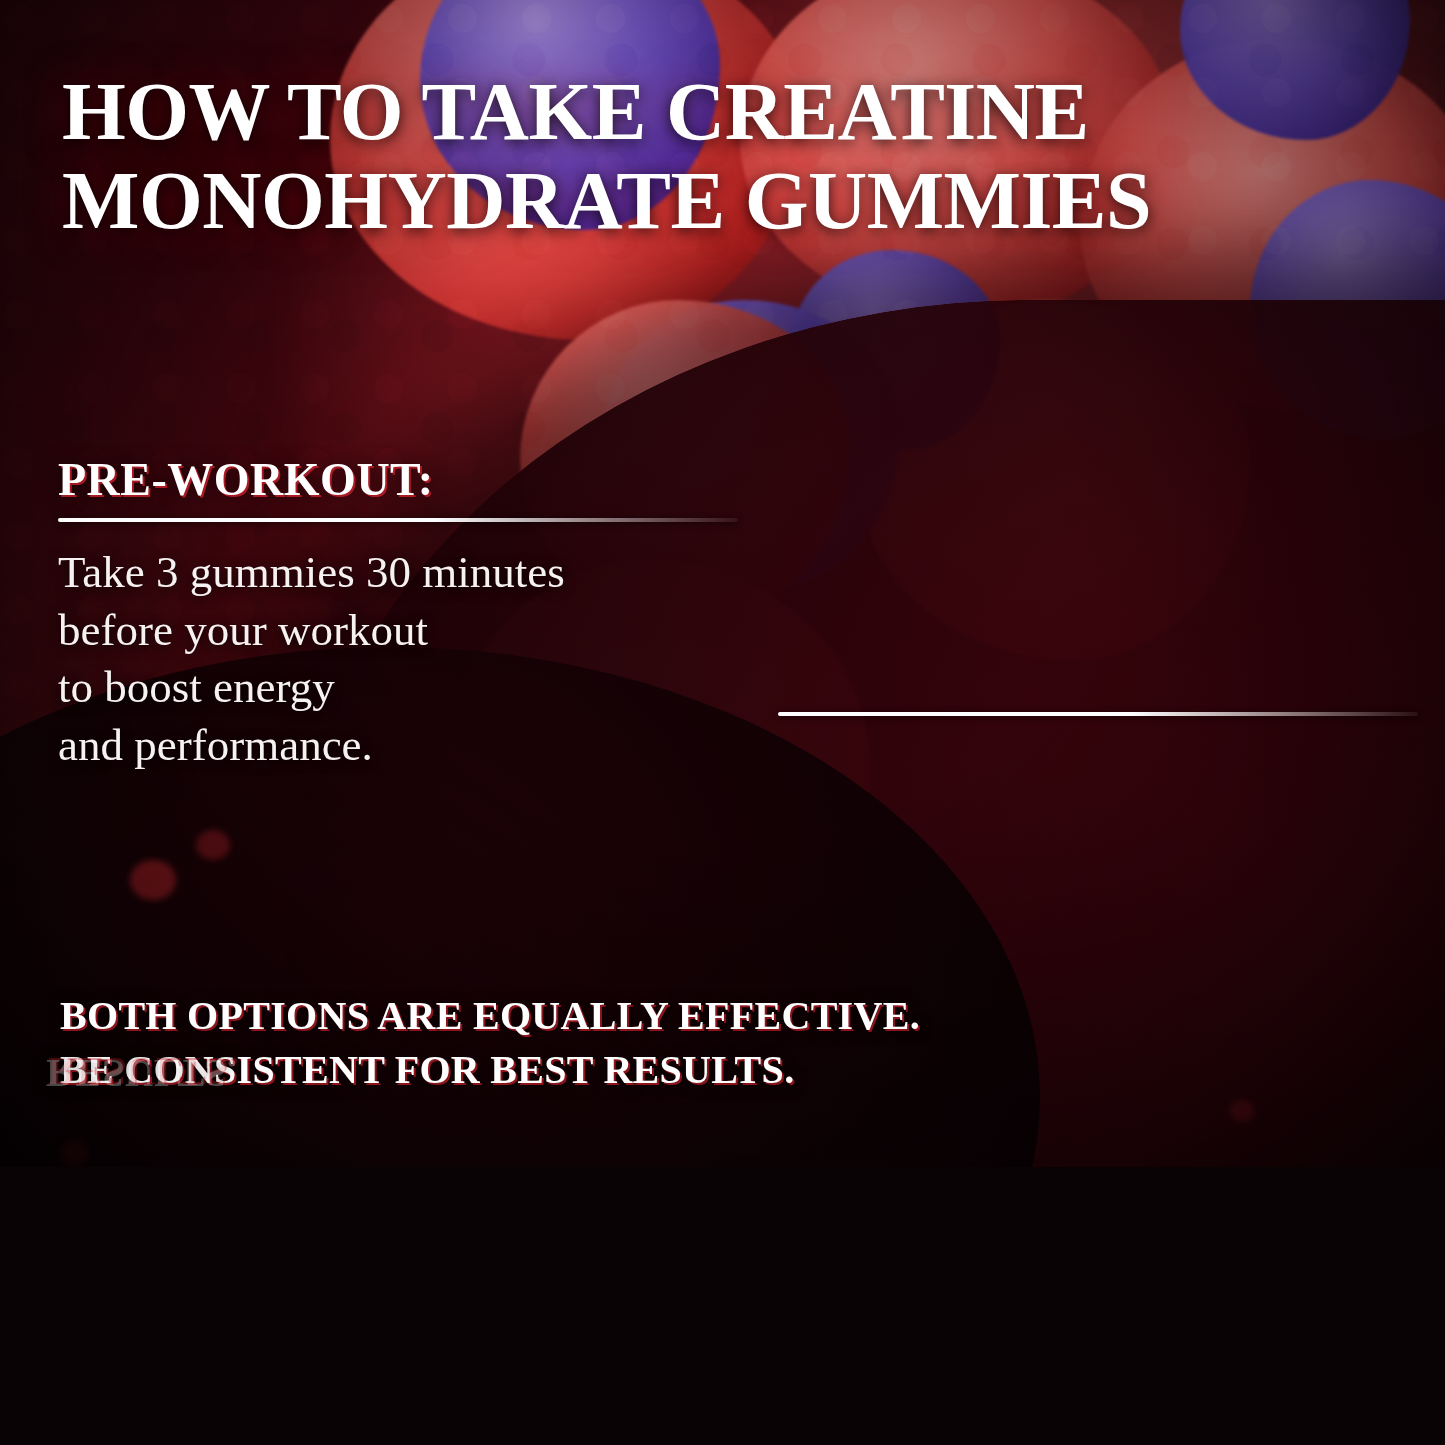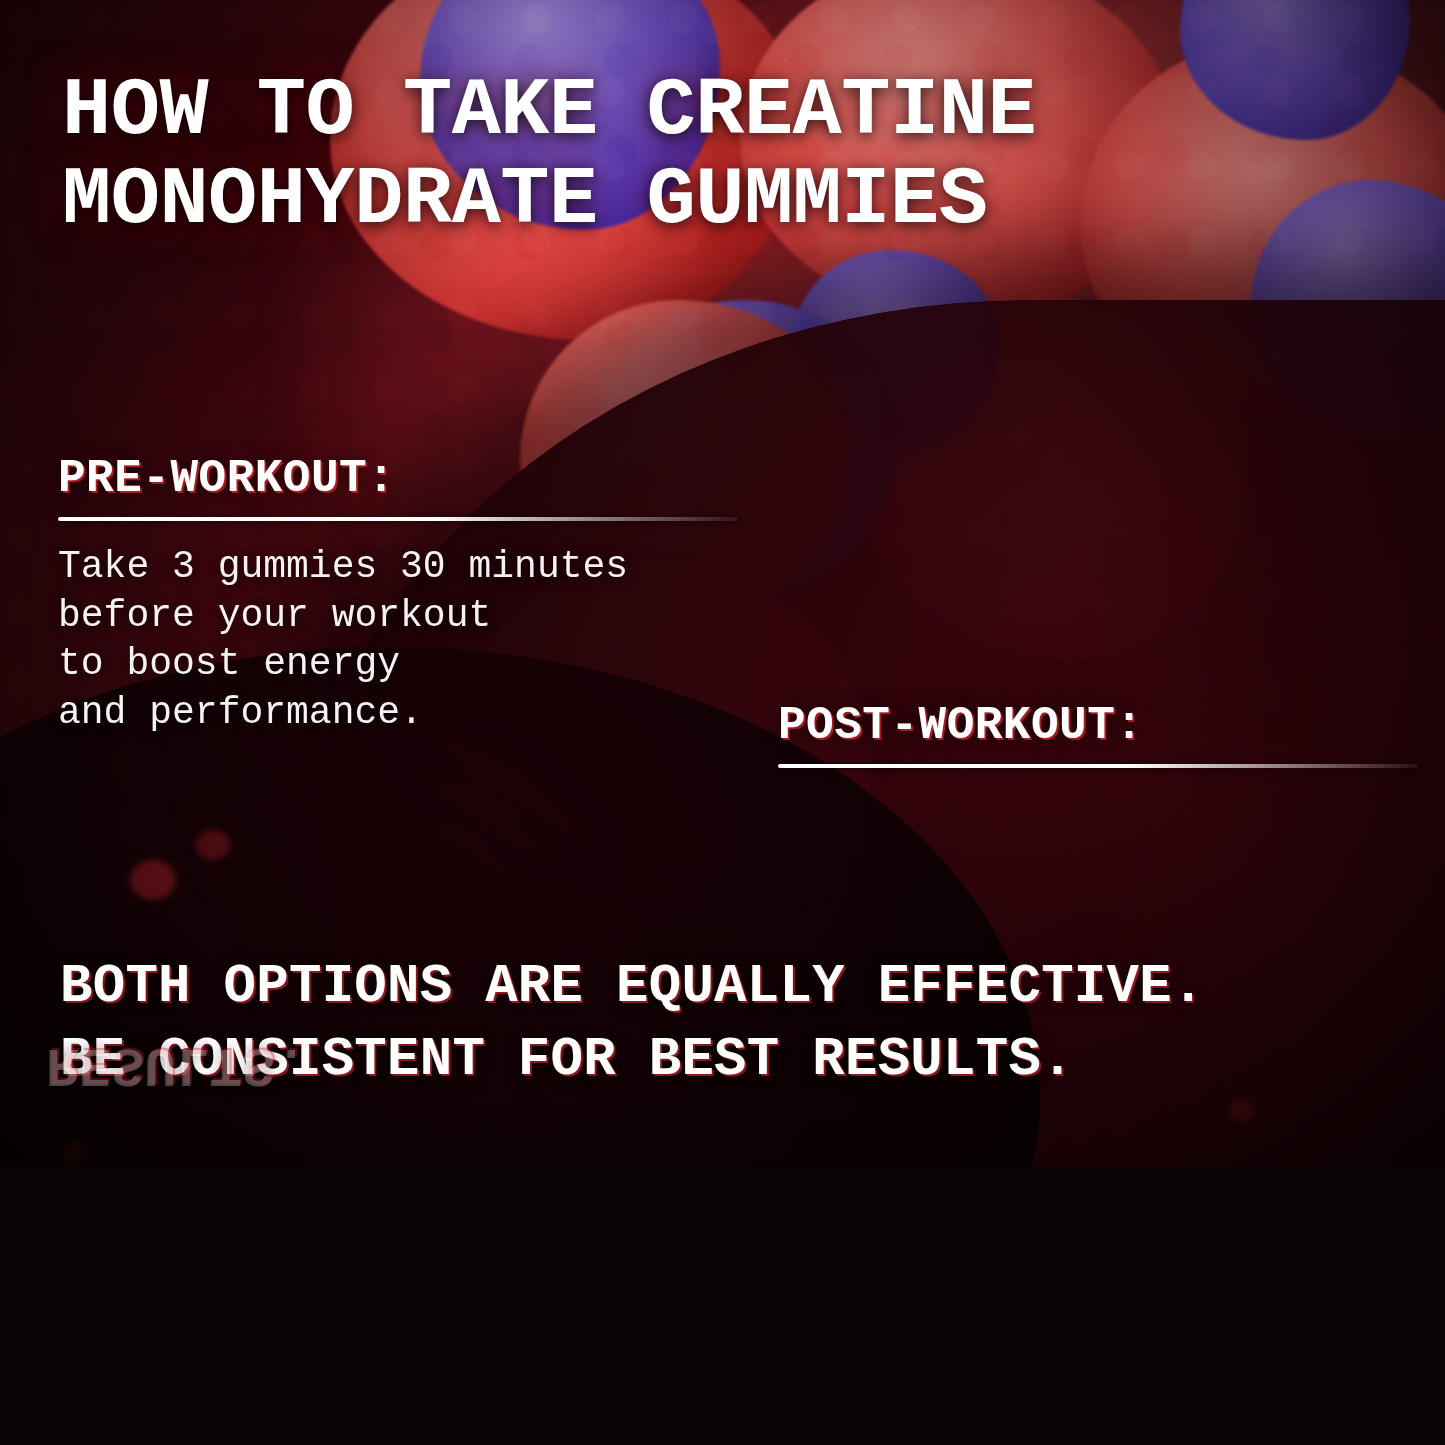--- a/index.html
+++ b/index.html
@@ -5,21 +5,21 @@
   html, body {
     margin: 0;
     padding: 0;
     background: #0a0305;
   }
   .poster {
     position: relative;
     width: 1445px;
     height: 1167px;
     overflow: hidden;
-    font-family: Liberation Mono, monospace;
+    font-family: Liberation Serif, serif;
     background: #b91c1c;
   }
 
   
   .bg {
     position: absolute;
     inset: 0;
     background:
       radial-gradient(circle at 78% 12%, rgba(255,90,90,0.55) 0%, rgba(120,10,20,0.25) 32%, rgba(20,2,6,0) 60%),
       radial-gradient(circle at 48% 30%, rgba(235,60,70,0.55) 0%, rgba(90,6,16,0.35) 38%, rgba(14,1,4,0) 66%),
@@ -131,36 +131,36 @@
   .rule {
     margin-top: 12px;
     height: 4px;
     background: linear-gradient(90deg, #ffffff 0%, #ffffff 55%, rgba(255,255,255,0.05) 100%);
     border-radius: 2px;
     box-shadow: 0 1px 6px rgba(0,0,0,0.6);
   }
   .block .body {
     margin-top: 22px;
     color: #f7f2f2;
-    font-size: 38px;
+    font-size: 45px;
     line-height: 1.28;
     text-shadow: 0 2px 12px rgba(0,0,0,0.85);
     white-space: pre-line;
   }
 
   .pre { left: 58px; top: 410px; width: 680px; margin-top: 43px; }
   .post { left: 778px; top: 700px; width: 640px; }
 
   .footer {
     position: absolute;
     left: 60px;
     bottom: 70px;
     width: 1320px;
     color: #ffffff;
-    font-size: 54px;
+    font-size: 40px;
     font-weight: bold;
     line-height: 1.35;
     letter-spacing: 0.3px;
     text-shadow: 2px 2px 0 rgba(175,25,35,0.8), 0 2px 14px rgba(0,0,0,0.8);
   }
   .footer .fl2 { display: block; }
   .footer .glitch {
     position: relative;
     display: inline-block;
   }
@@ -218,21 +218,20 @@
     <div class="block pre">
       <div class="kicker">PRE-WORKOUT:</div>
       <div class="rule"></div>
       <div class="body">Take 3 gummies 30 minutes
 before your workout
 to boost energy
 and performance.</div>
     </div>
 
     <div class="block post">
-      <div class="kicker">POST-WORKOUT:</div>
       <div class="rule"></div>
     </div>
 
     <div class="footer">
       <span>BOTH OPTIONS ARE EQUALLY EFFECTIVE.</span>
       <span class="fl2">
         <span class="glitch" data-ghost="RESULTS.">BE CONSISTENT FOR BEST RESULTS.</span>
       </span>
     </div>
 

